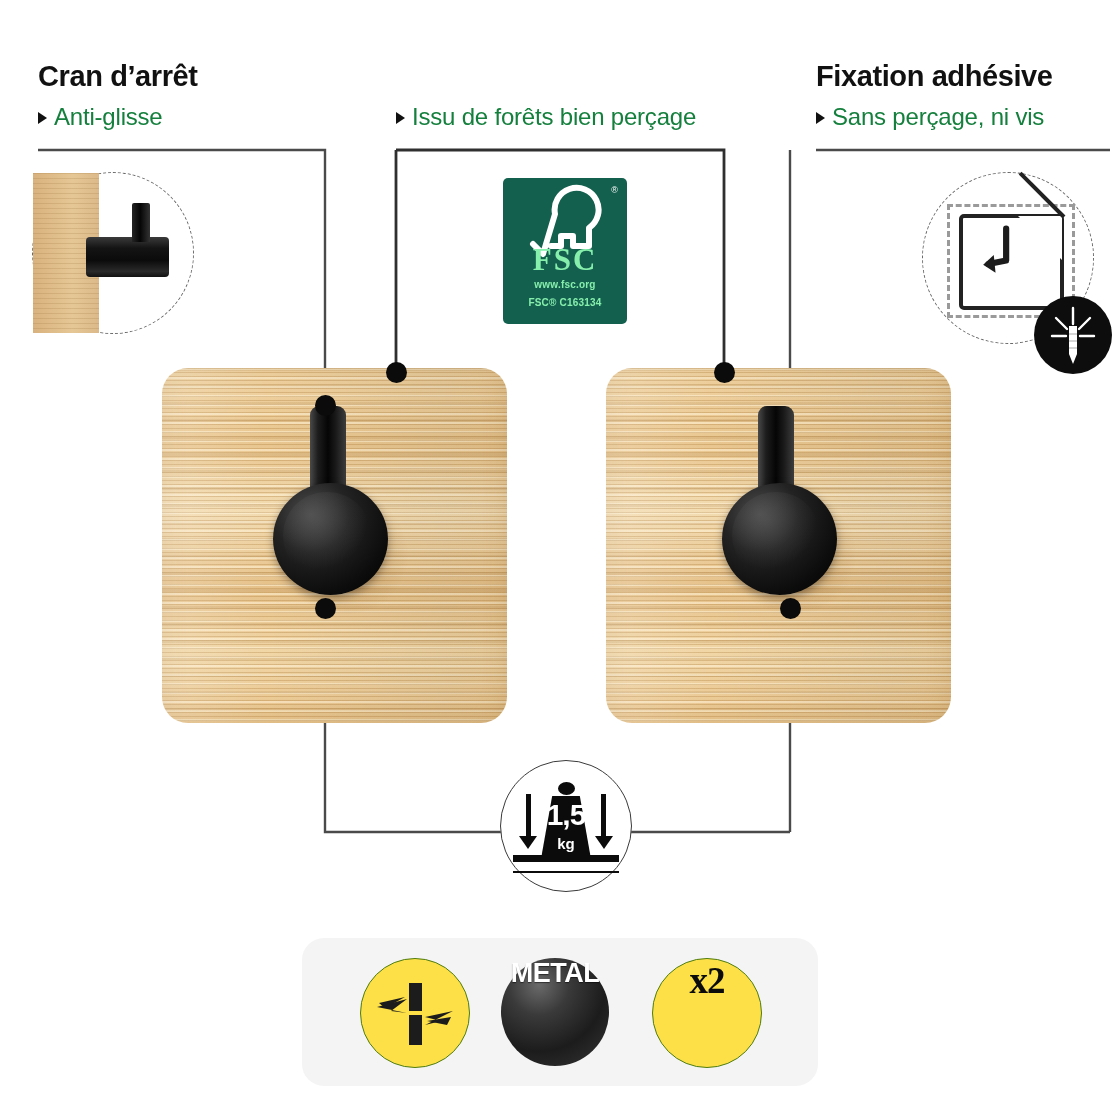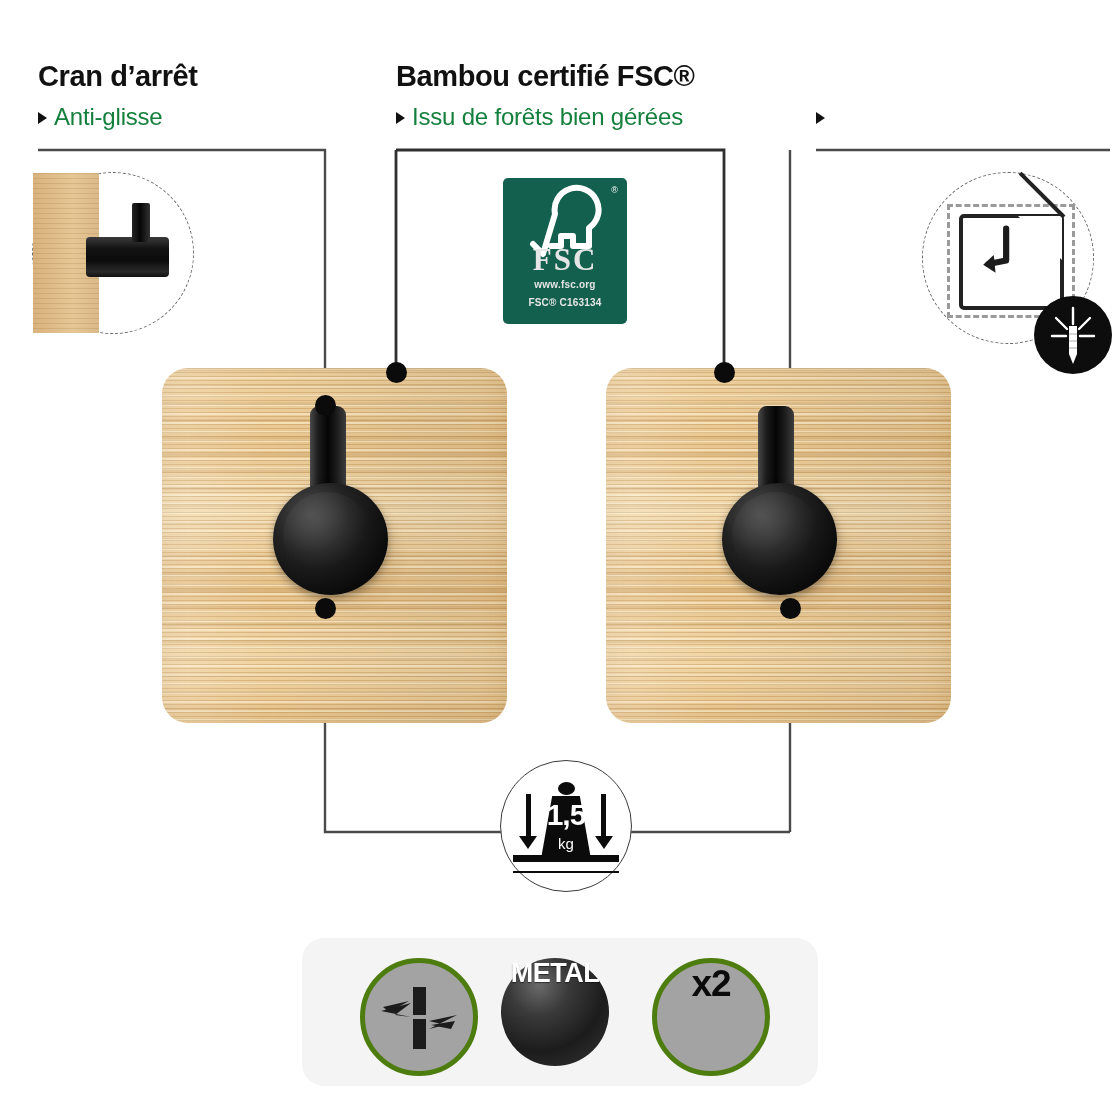--- a/index.html
+++ b/index.html
@@ -166,73 +166,73 @@
     position:absolute;left:44%;top:16%;width:13%;height:10%;
     background:#0b0b0b;border-radius:50%;
   }
   .w-num{
     position:absolute;left:0;top:30%;width:100%;
     text-align:center;color:#fff;font-weight:bold;
     font-size:30px;line-height:1;letter-spacing:-1px;
   }
   .w-unit{
     position:absolute;left:0;top:58%;width:100%;
-    text-align:center;color:#fff;font-weight:normal;
+    text-align:center;color:#fff;font-weight:bold;
     font-size:15px;line-height:1;
   }
 
   
   .fsc{
     position:absolute;background:#14604f;border-radius:5px;
     overflow:hidden;
   }
   .fsc-text{
-    position:absolute;left:0;width:100%;text-align:center;color:#e5e5e5;
+    position:absolute;left:0;width:100%;text-align:center;color:#86efac;
     font-family:"Liberation Serif", serif;
   }
   .fsc-main{top:45%;font-size:31px;font-weight:bold;letter-spacing:2px;line-height:1;}
   .fsc-url{top:70%;font-size:10px;font-family:"Liberation Sans",sans-serif;font-weight:bold;letter-spacing:.2px;line-height:1;}
   .fsc-code{top:82%;font-size:10px;font-family:"Liberation Sans",sans-serif;font-weight:bold;letter-spacing:.2px;line-height:1;}
   .fsc-reg{position:absolute;right:9px;top:7px;color:#fff;font-size:9px;}
 
   
   .strip{
     position:absolute;background:#f4f4f4;border-radius:22px;
   }
   .bdg{
     position:absolute;border-radius:50%;
     display:flex;align-items:flex-start;justify-content:center;
   }
-  .bdg-light{background:#a3a3a3;border:5px solid #4d7c0f;}
+  .bdg-light{background:#fde047;border:1px solid #4d7c0f;font-family:Liberation Serif, serif;}
   .bdg-dark{
     background:radial-gradient(circle at 35% 25%, #6a6a6a 0%, #3a3a3a 28%, #1c1c1c 62%, #2e2e2e 88%, #141414 100%);
   }
   .bdg-label{
     color:#fff;font-weight:bold;font-size:27px;letter-spacing:-.5px;
     text-shadow:0 1px 1px rgba(0,0,0,.5);
   }
   .bdg-x2{color:#0b0b0b;font-weight:bold;font-size:37px;letter-spacing:-1px;}
 </style>
 </head>
 <body>
 
 <div id="stage">
 
   <div class="feat-title" style="left:38px;top:60px;">Cran d’arrêt</div>
   <div class="feat-sub" style="left:38px;top:103px;">
     <span class="bullet-tri"></span><span>Anti-glisse</span>
   </div>
 
-  <div class="feat-title" style="left:396px;top:60px;">Bambou certifié FSC®</div>
   <div class="feat-sub" style="left:396px;top:103px;">
-    <span class="bullet-tri"></span><span>Issu de forêts bien gérées</span>
-  </div>
-
+    <span class="bullet-tri"></span><span>Issu de forêts bien perçage</span>
+  </div>
+
+  <div class="feat-title" style="left:816px;top:60px;">Fixation adhésive</div>
   <div class="feat-sub" style="left:816px;top:103px;">
-    <span class="bullet-tri"></span>
+    <span class="bullet-tri"></span><span>Sans perçage, ni vis</span>
   </div>
 
   <svg class="lines" viewBox="0 0 1120 1120">
 
     <path d="M38,150 L325,150 L325,405" fill="none" stroke="#4a4a4a" stroke-width="2.4"></path>
 
     <path d="M396,150 L396,372" fill="none" stroke="#2f2f2f" stroke-width="2.8"></path>
     <path d="M396,150 L724,150 L724,372" fill="none" stroke="#2f2f2f" stroke-width="2.8"></path>
 
     <path d="M816,150 L1110,150" fill="none" stroke="#4a4a4a" stroke-width="2.4"></path>

